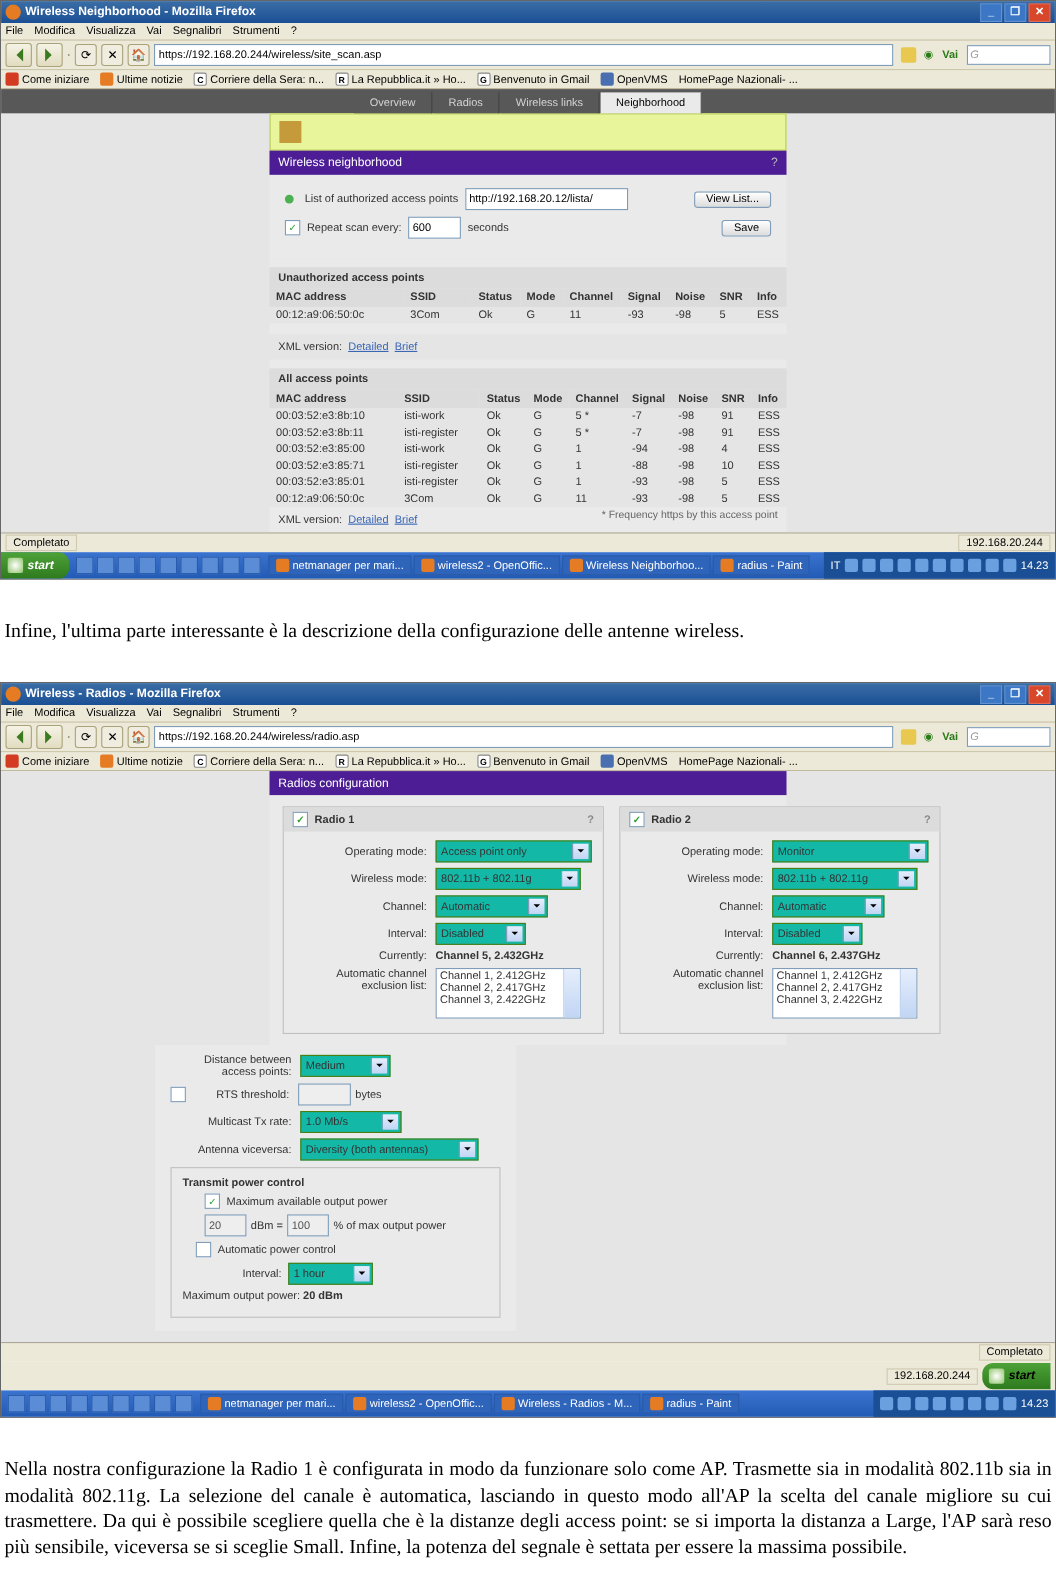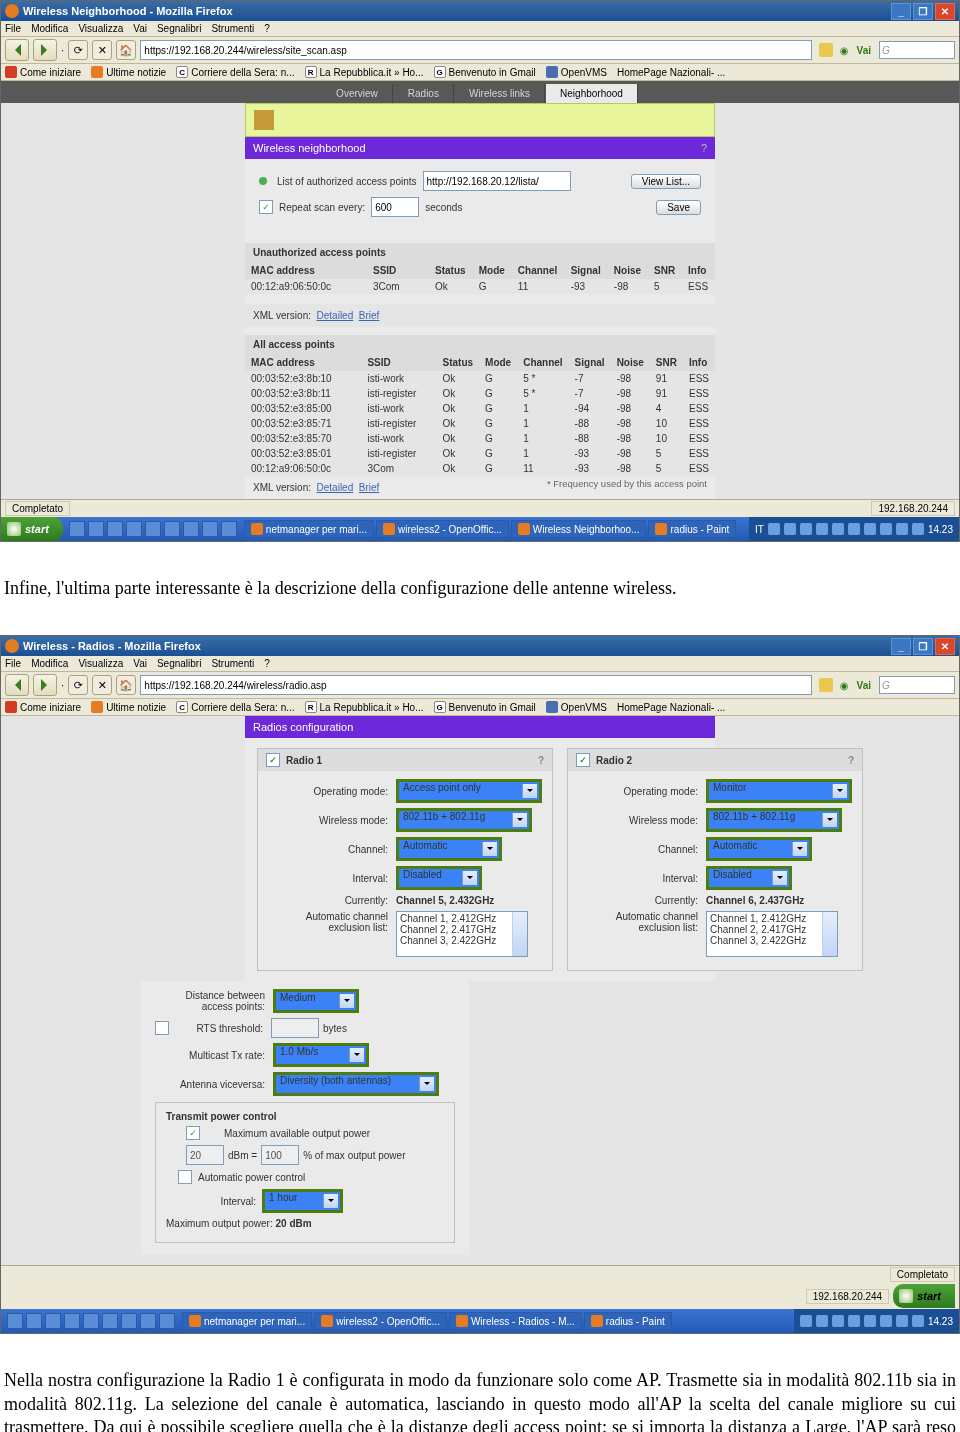--- a/index.html
+++ b/index.html
@@ -29,21 +29,21 @@
   .bm-ic.b { background:#4a6fb0; }
   .bm-ic.w { background:#fff; border:1px solid #888; box-sizing:border-box; font-size:8px; display:flex; align-items:center; justify-content:center; font-weight:bold; color:#000; }
   .bm { display:flex; align-items:center; gap:3px; }
   .content1 { background:#e5e5e5; }
   .graybar { background:#585858; height:22px; display:flex; align-items:flex-end; justify-content:center; gap:1px; padding-bottom:0; }
   .tab { background:#585858; color:#d4d4d4; padding:4px 14px; font-size:10px; border-right:1px solid #444; cursor:pointer; }
   .tab.active { background:#eaeaea; color:#000; }
   .panel-container { width:470px; margin:0 auto; }
   .warnbar { background:#e8f59b; border:1px solid #b7c95c; padding:6px 8px; display:flex; gap:8px; color:#000; font-size:10px; }
   .hourglass { width:20px; height:20px; background:#c49a3a; }
-  .panel-title { background:#6d28d9; color:#fff; padding:5px 8px; font-size:11px; display:flex; align-items:center; }
+  .panel-title { background:#4c1d95; color:#fff; padding:5px 8px; font-size:11px; display:flex; align-items:center; }
   .panel-title .q { margin-left:auto; color:#bbb; }
   .form-area { background:#eaeaea; padding:12px 14px; font-size:10px; color:#333; }
   .form-row { display:flex; align-items:center; margin-bottom:6px; gap:6px; }
   .green-dot { width:8px; height:8px; background:#4caf50; border-radius:50%; margin-right:4px; }
   .txtinput { border:1px solid #7f9db9; height:16px; padding:1px 3px; font-size:10px; font-family:Tahoma,sans-serif; }
   .btn { background:linear-gradient(#fff,#dcdcdc); border:1px solid #7f9db9; padding:1px 10px; font-size:10px; border-radius:3px; cursor:pointer; }
   .cb { width:12px; height:12px; border:1px solid #7f9db9; background:#fff; display:inline-flex; align-items:center; justify-content:center; font-size:9px; color:#2a9d2a; }
   .sect-hdr { background:#dcdcdc; padding:4px 8px; font-weight:bold; font-size:10px; color:#333; }
   .tbl { width:100%; font-size:10px; border-collapse:collapse; }
   .tbl th { text-align:left; padding:3px 6px; font-weight:bold; color:#333; background:#dcdcdc; font-size:10px; }
@@ -65,21 +65,21 @@
   .tray-ic { width:12px; height:12px; background:#6aa0e0; border-radius:2px; }
   .body-text { font-size:18px; line-height:1.3; padding:35px 4px; text-align:justify; }
   
   .radio-panels { display:flex; gap:14px; padding:10px 12px; background:#eaeaea; }
   .radio-panel { flex:1; border:1px solid #c0c0c0; background:#eaeaea; padding:0; position:relative; }
   .rp-title { background:#dcdcdc; padding:4px 8px; font-size:10px; font-weight:bold; color:#333; display:flex; align-items:center; gap:6px; }
   .rp-title .q { margin-left:auto; color:#888; }
   .rp-body { padding:8px 10px; font-size:10px; color:#333; }
   .rp-row { display:flex; align-items:center; margin-bottom:5px; }
   .rp-label { width:120px; text-align:right; padding-right:8px; }
-  .sel { border:3px solid #4d7c0f; background:#3b82f6; font-size:10px; height:18px; display:flex; padding:0 16px 0 4px; position:relative; }
+  .sel { border:1px solid #4d7c0f; background:#14b8a6; font-size:10px; height:18px; display:flex; align-items:center; padding:0 16px 0 4px; position:relative; }
   .sel::after { content:""; position:absolute; right:2px; top:2px; width:14px; height:14px; background:linear-gradient(#e6eefc,#c1d5f4); border-left:1px solid #7f9db9; }
   .sel::before { content:""; position:absolute; right:6px; top:7px; border:3px solid transparent; border-top-color:#000; z-index:2; }
   .listbox { border:1px solid #7f9db9; background:#fff; font-size:10px; height:42px; overflow:hidden; padding:1px 0; width:130px; position:relative; }
   .listbox .li { padding:0 3px; }
   .listbox::after { content:""; position:absolute; right:0; top:0; bottom:0; width:14px; background:linear-gradient(#e6eefc,#c1d5f4); border-left:1px solid #bcd0ef; }
   .lower-panel { background:#eaeaea; padding:8px 14px 12px; font-size:10px; color:#333; }
   .fieldset { border:1px solid #c0c0c0; padding:8px 10px; margin-top:6px; }
   .fieldset-legend { font-weight:bold; padding-bottom:4px; }
   .taskbar2 { background:linear-gradient(#3a74d0,#215bb5); height:24px; display:flex; align-items:center; color:#fff; font-size:10px; }
   .startbtn2 { background:linear-gradient(#4da238,#2e7a1e); height:24px; padding:0 14px 0 6px; border-radius:10px 0 0 10px; display:flex; align-items:center; gap:4px; font-weight:bold; font-size:11px; font-style:italic; margin-left:auto; }
@@ -269,31 +269,20 @@
                 <td>isti-register</td>
                 <td>Ok</td>
                 <td>G</td>
                 <td>1</td>
                 <td>-88</td>
                 <td>-98</td>
                 <td>10</td>
                 <td>ESS</td>
               </tr>
         <tr>
-                <td>00:03:52:e3:85:70</td>
-                <td>isti-work</td>
-                <td>Ok</td>
-                <td>G</td>
-                <td>1</td>
-                <td>-88</td>
-                <td>-98</td>
-                <td>10</td>
-                <td>ESS</td>
-              </tr>
-        <tr>
                 <td>00:03:52:e3:85:01</td>
                 <td>isti-register</td>
                 <td>Ok</td>
                 <td>G</td>
                 <td>1</td>
                 <td>-93</td>
                 <td>-98</td>
                 <td>5</td>
                 <td>ESS</td>
               </tr>
@@ -305,21 +294,21 @@
                 <td>11</td>
                 <td>-93</td>
                 <td>-98</td>
                 <td>5</td>
                 <td>ESS</td>
               </tr>
       </tbody>
           </table>
       <div style="display:flex;background:#eaeaea;">
         <div class="xml-row" style="flex:1;"><span>XML version:</span>&nbsp;&nbsp;<a>Detailed</a>&nbsp;&nbsp;<a>Brief</a></div>
-        <div class="footnote">* Frequency used by this access point</div>
+        <div class="footnote">* Frequency https by this access point</div>
       </div>
     </div>
   </div>
   <div class="statusbar">
     <span class="cell">Completato</span>
     <span class="cell ip">192.168.20.244</span>
   </div>
   <div class="taskbar">
     <div class="startbtn">
           <span class="startorb"></span>
@@ -558,21 +547,21 @@
       <div class="rp-row">
             <span class="rp-label" style="width:110px;">Antenna viceversa:</span>
             <div class="sel" style="width:140px;">
               <span>Diversity (both antennas)</span>
             </div>
           </div>
       <div class="fieldset">
         <div class="fieldset-legend">Transmit power control</div>
         <div class="rp-row" style="margin-left:20px;">
               <span class="cb">✓</span>
-              <span style="margin-left:24px;">Maximum available output power</span>
+              <span style="margin-left:6px;">Maximum available output power</span>
             </div>
         <div class="rp-row" style="margin-left:20px;">
               <input class="txtinput" style="width: 30px; background: rgb(238, 238, 238);" disabled="" value="20">
               <span style="margin:0 4px;">dBm =</span>
               <input class="txtinput" style="width: 30px; background: rgb(238, 238, 238);" disabled="" value="100">
               <span style="margin-left:4px;">% of max output power</span>
             </div>
         <div class="rp-row" style="margin-left:12px;">
               <span class="cb"></span>
               <span style="margin-left:6px;">Automatic power control</span>

